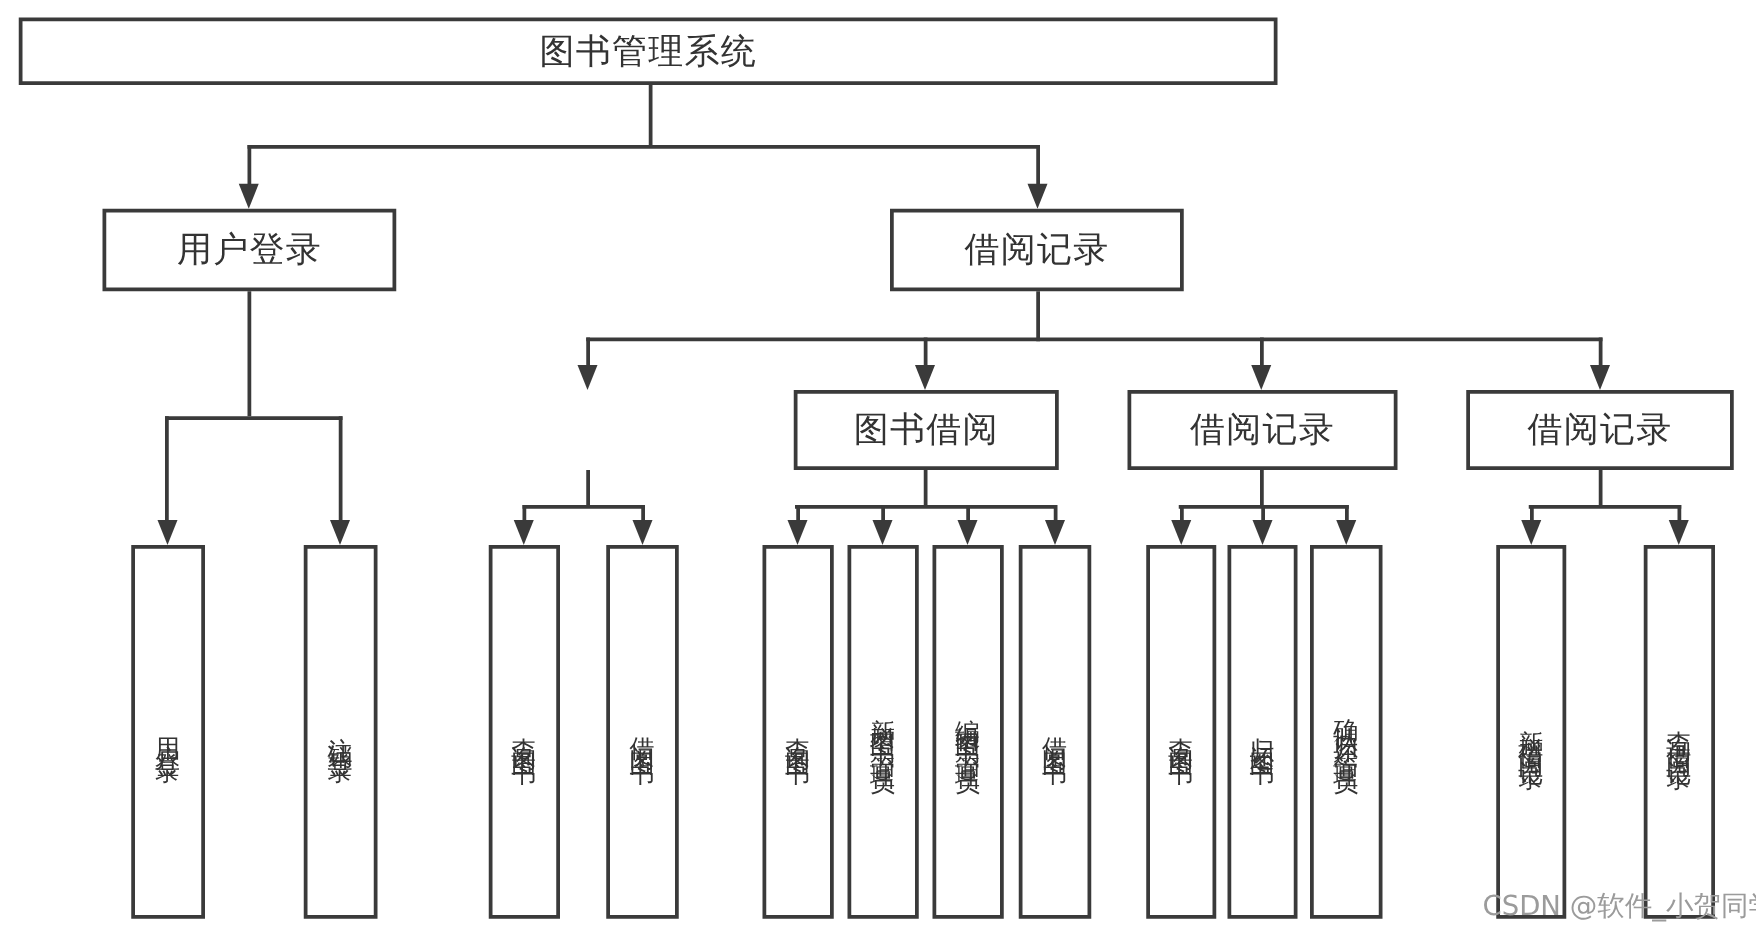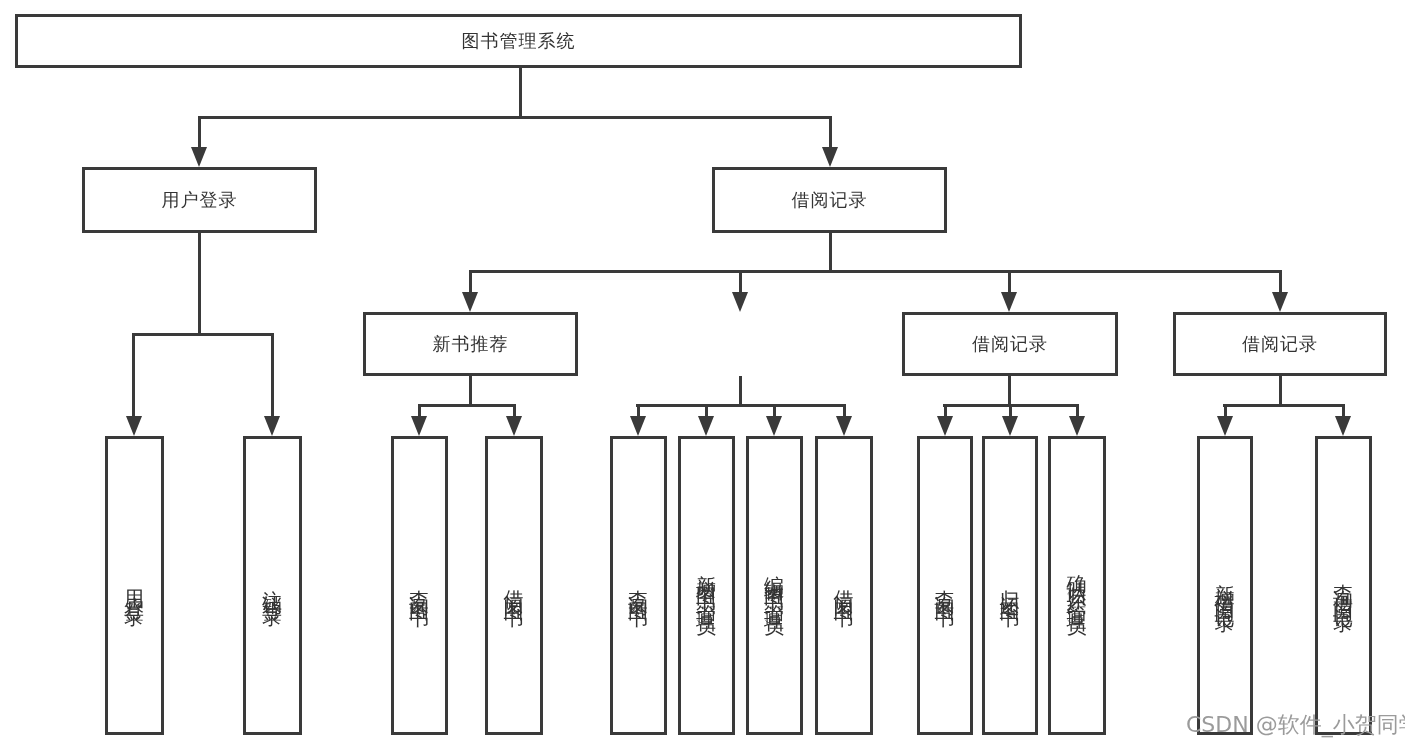--- a/index.html
+++ b/index.html
@@ -13,21 +13,21 @@
     width:1405px;height:747px;
     background:var(--bg);
     font-family:"DejaVu Sans","Liberation Sans",sans-serif;
     color:var(--text);
   }
   .canvas{position:relative;width:1405px;height:747px;overflow:hidden;}
   .hbox{
     position:absolute;box-sizing:border-box;
     border:3px solid var(--line);background:#fff;
     display:flex;align-items:center;justify-content:center;
-    font-size:18px;letter-spacing:1px;white-space:nowrap;
+    font-size:28px;letter-spacing:1px;white-space:nowrap;
   }
   .vbox{
     position:absolute;box-sizing:border-box;
     border:3px solid var(--line);background:#fff;
     display:flex;align-items:center;justify-content:center;
     writing-mode:vertical-rl;text-orientation:mixed;
     font-size:20px;letter-spacing:6px;line-height:1;
   }
   .hline{position:absolute;height:3px;background:var(--line);}
   .vline{position:absolute;width:3px;background:var(--line);}
@@ -76,22 +76,22 @@
   <div class="hline" style="left:469px;top:270px;width:813px;"></div>
   <div class="vline" style="left:469px;top:270px;height:26px;"></div>
   <div class="arrow" style="left:462px;top:292px;"></div>
   <div class="vline" style="left:739px;top:270px;height:26px;"></div>
   <div class="arrow" style="left:732px;top:292px;"></div>
   <div class="vline" style="left:1008px;top:270px;height:26px;"></div>
   <div class="arrow" style="left:1001px;top:292px;"></div>
   <div class="vline" style="left:1279px;top:270px;height:26px;"></div>
   <div class="arrow" style="left:1272px;top:292px;"></div>
 
-  <div class="hbox" style="left:363px;top:312px;width:215px;height:64px;">
-    <span>新书推荐</span>
+  <div class="hbox" style="left:635px;top:312px;width:212px;height:64px;">
+    <span>图书借阅</span>
   </div>
   <div class="hbox" style="left:902px;top:312px;width:216px;height:64px;">
     <span>借阅记录</span>
   </div>
   <div class="hbox" style="left:1173px;top:312px;width:214px;height:64px;">
     <span>借阅记录</span>
   </div>
 
   <div class="vline" style="left:469px;top:376px;height:30px;"></div>
   <div class="hline" style="left:418px;top:404px;width:98px;"></div>

